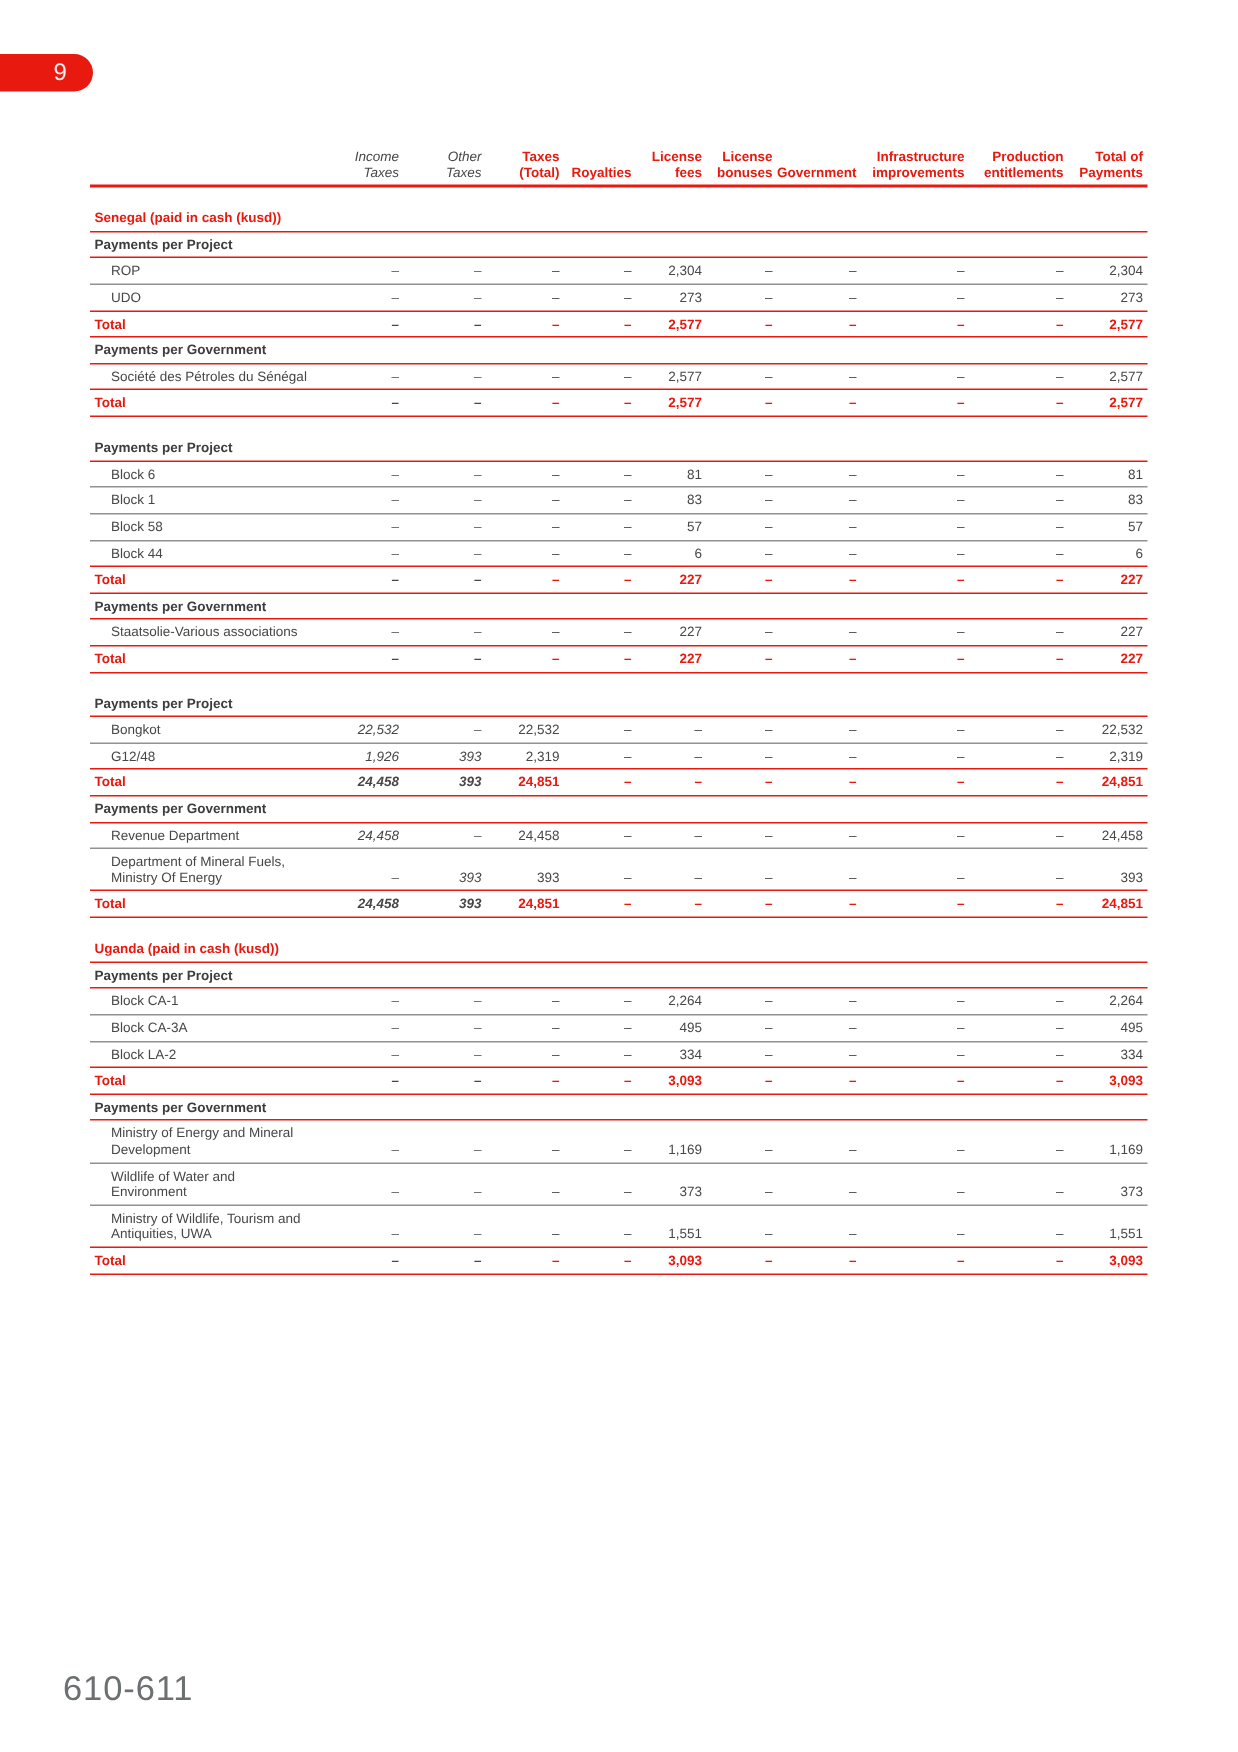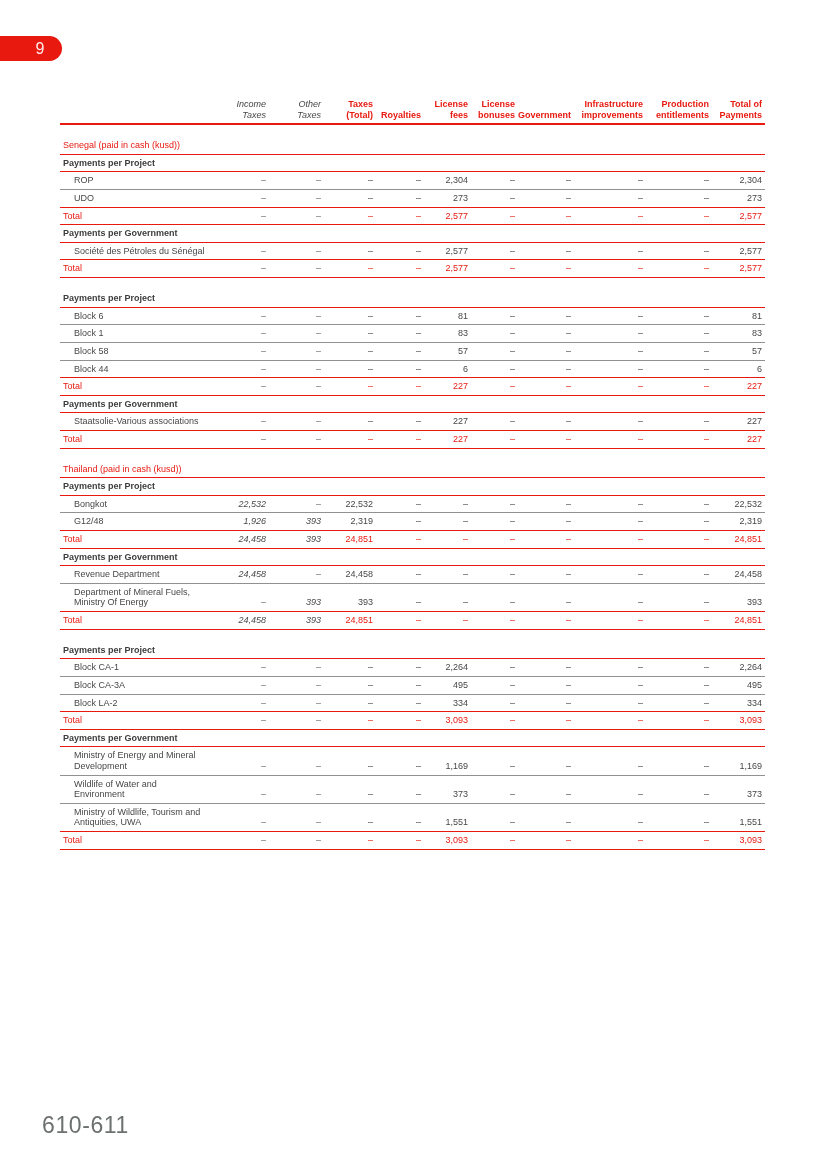--- a/index.html
+++ b/index.html
@@ -46,33 +46,33 @@
   .thead{
     border-bottom:2px solid var(--red);
     padding-bottom:3px;
   }
   .thead .num.muted-col{color:var(--ink);font-style:italic;font-weight:normal;}
   .thead .num.accent-col{color:var(--red);font-weight:bold;}
   
   .section{margin-top:12px;}
   .section-title{
     border-bottom:1px solid var(--red);
-    font-weight:normal;color:var(--red);
+    font-weight:bold;color:var(--red);
   }
   .section-title .lbl{padding-left:3px;}
   .subheader{
     border-bottom:1px solid var(--red);
     font-weight:bold;color:#3d3d3d;
   }
   .subheader .lbl{padding-left:3px;}
   .data-row .num.muted-col{font-style:italic;}
   .data-row.pre-total{border-bottom-color:var(--red);}
   .total-row{
     border-bottom:1px solid var(--red);
-    font-weight:normal;
+    font-weight:bold;
   }
   .total-row .lbl{color:var(--red);padding-left:3px;}
   .total-row .num{color:var(--red);}
   .total-row .num.muted-col{color:var(--ink);font-style:italic;}
   
   .footer{
     position:absolute;left:42px;top:1112px;
     font-size:23px;color:#6c7071;letter-spacing:.6px;
   }
 </style>
@@ -275,23 +275,20 @@
           <div class="num accent-col" style="width: 48px; flex: 0 0 48px;">–</div>
           <div class="num accent-col" style="width: 47px; flex: 0 0 47px;">227</div>
           <div class="num accent-col" style="width: 47px; flex: 0 0 47px;">–</div>
           <div class="num accent-col" style="width: 56px; flex: 0 0 56px;">–</div>
           <div class="num accent-col" style="width: 72px; flex: 0 0 72px;">–</div>
           <div class="num accent-col" style="width: 66px; flex: 0 0 66px;">–</div>
           <div class="num accent-col" style="width: 53px; flex: 0 0 53px;">227</div>
         </div>
       </div>
       <div class="section">
-        <div class="row section-title">
-          <div class="lbl">Thailand (paid in cash (kusd))</div>
-        </div>
         <div class="row subheader">
           <div class="lbl">Payments per Project</div>
         </div>
         <div class="row data-row">
           <div class="lbl">Bongkot</div>
           <div class="num muted-col" style="width: 60px; flex: 0 0 60px;">22,532</div>
           <div class="num muted-col" style="width: 55px; flex: 0 0 55px;">–</div>
           <div class="num accent-col" style="width: 52px; flex: 0 0 52px;">22,532</div>
           <div class="num accent-col" style="width: 48px; flex: 0 0 48px;">–</div>
           <div class="num accent-col" style="width: 47px; flex: 0 0 47px;">–</div>
@@ -365,20 +362,23 @@
           <div class="num accent-col" style="width: 48px; flex: 0 0 48px;">–</div>
           <div class="num accent-col" style="width: 47px; flex: 0 0 47px;">–</div>
           <div class="num accent-col" style="width: 47px; flex: 0 0 47px;">–</div>
           <div class="num accent-col" style="width: 56px; flex: 0 0 56px;">–</div>
           <div class="num accent-col" style="width: 72px; flex: 0 0 72px;">–</div>
           <div class="num accent-col" style="width: 66px; flex: 0 0 66px;">–</div>
           <div class="num accent-col" style="width: 53px; flex: 0 0 53px;">24,851</div>
         </div>
       </div>
       <div class="section">
+        <div class="row section-title">
+          <div class="lbl">Uganda (paid in cash (kusd))</div>
+        </div>
         <div class="row subheader">
           <div class="lbl">Payments per Project</div>
         </div>
         <div class="row data-row">
           <div class="lbl">Block CA-1</div>
           <div class="num muted-col" style="width: 60px; flex: 0 0 60px;">–</div>
           <div class="num muted-col" style="width: 55px; flex: 0 0 55px;">–</div>
           <div class="num accent-col" style="width: 52px; flex: 0 0 52px;">–</div>
           <div class="num accent-col" style="width: 48px; flex: 0 0 48px;">–</div>
           <div class="num accent-col" style="width: 47px; flex: 0 0 47px;">2,264</div>

